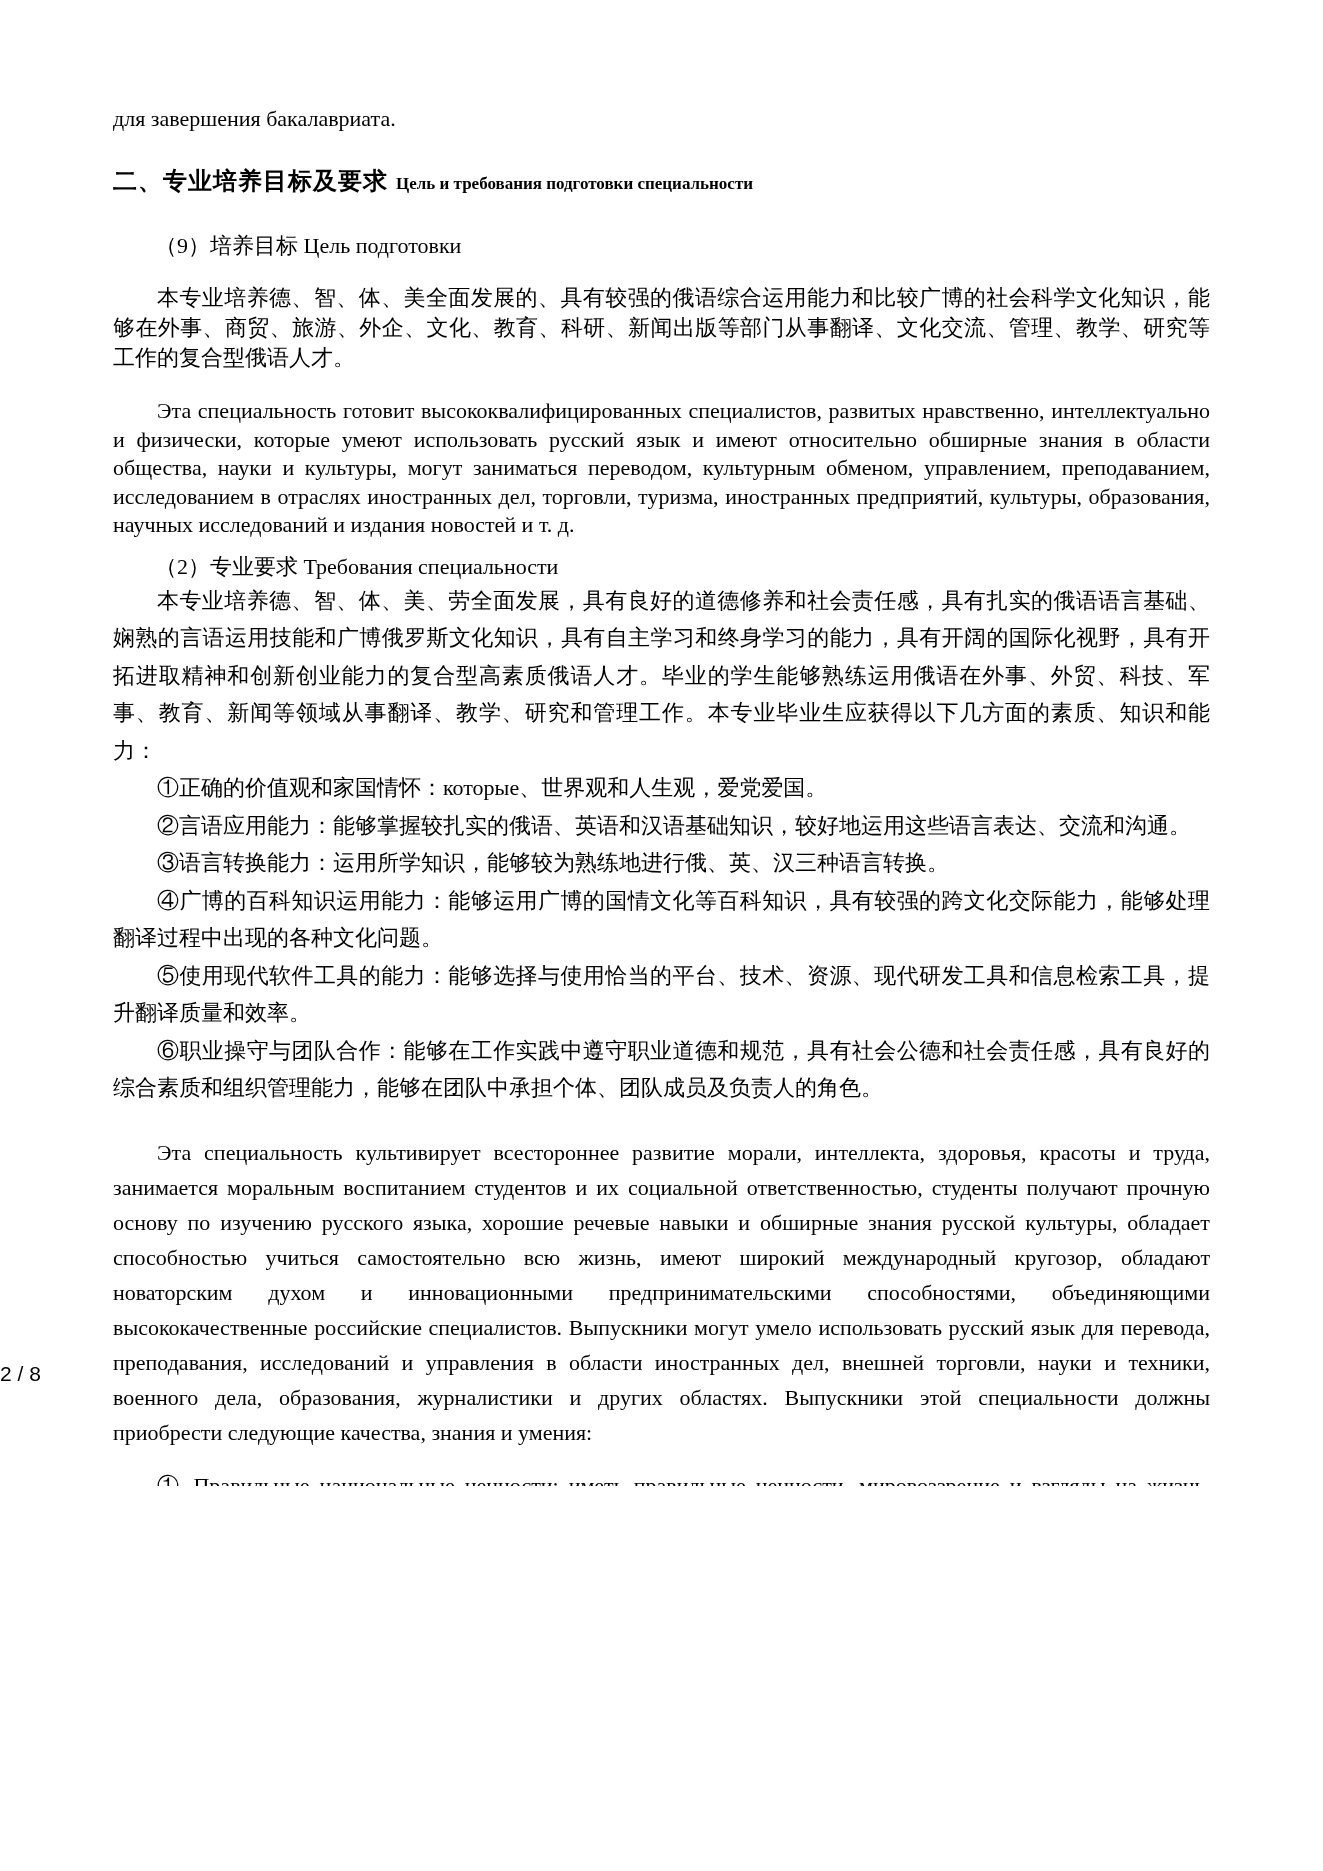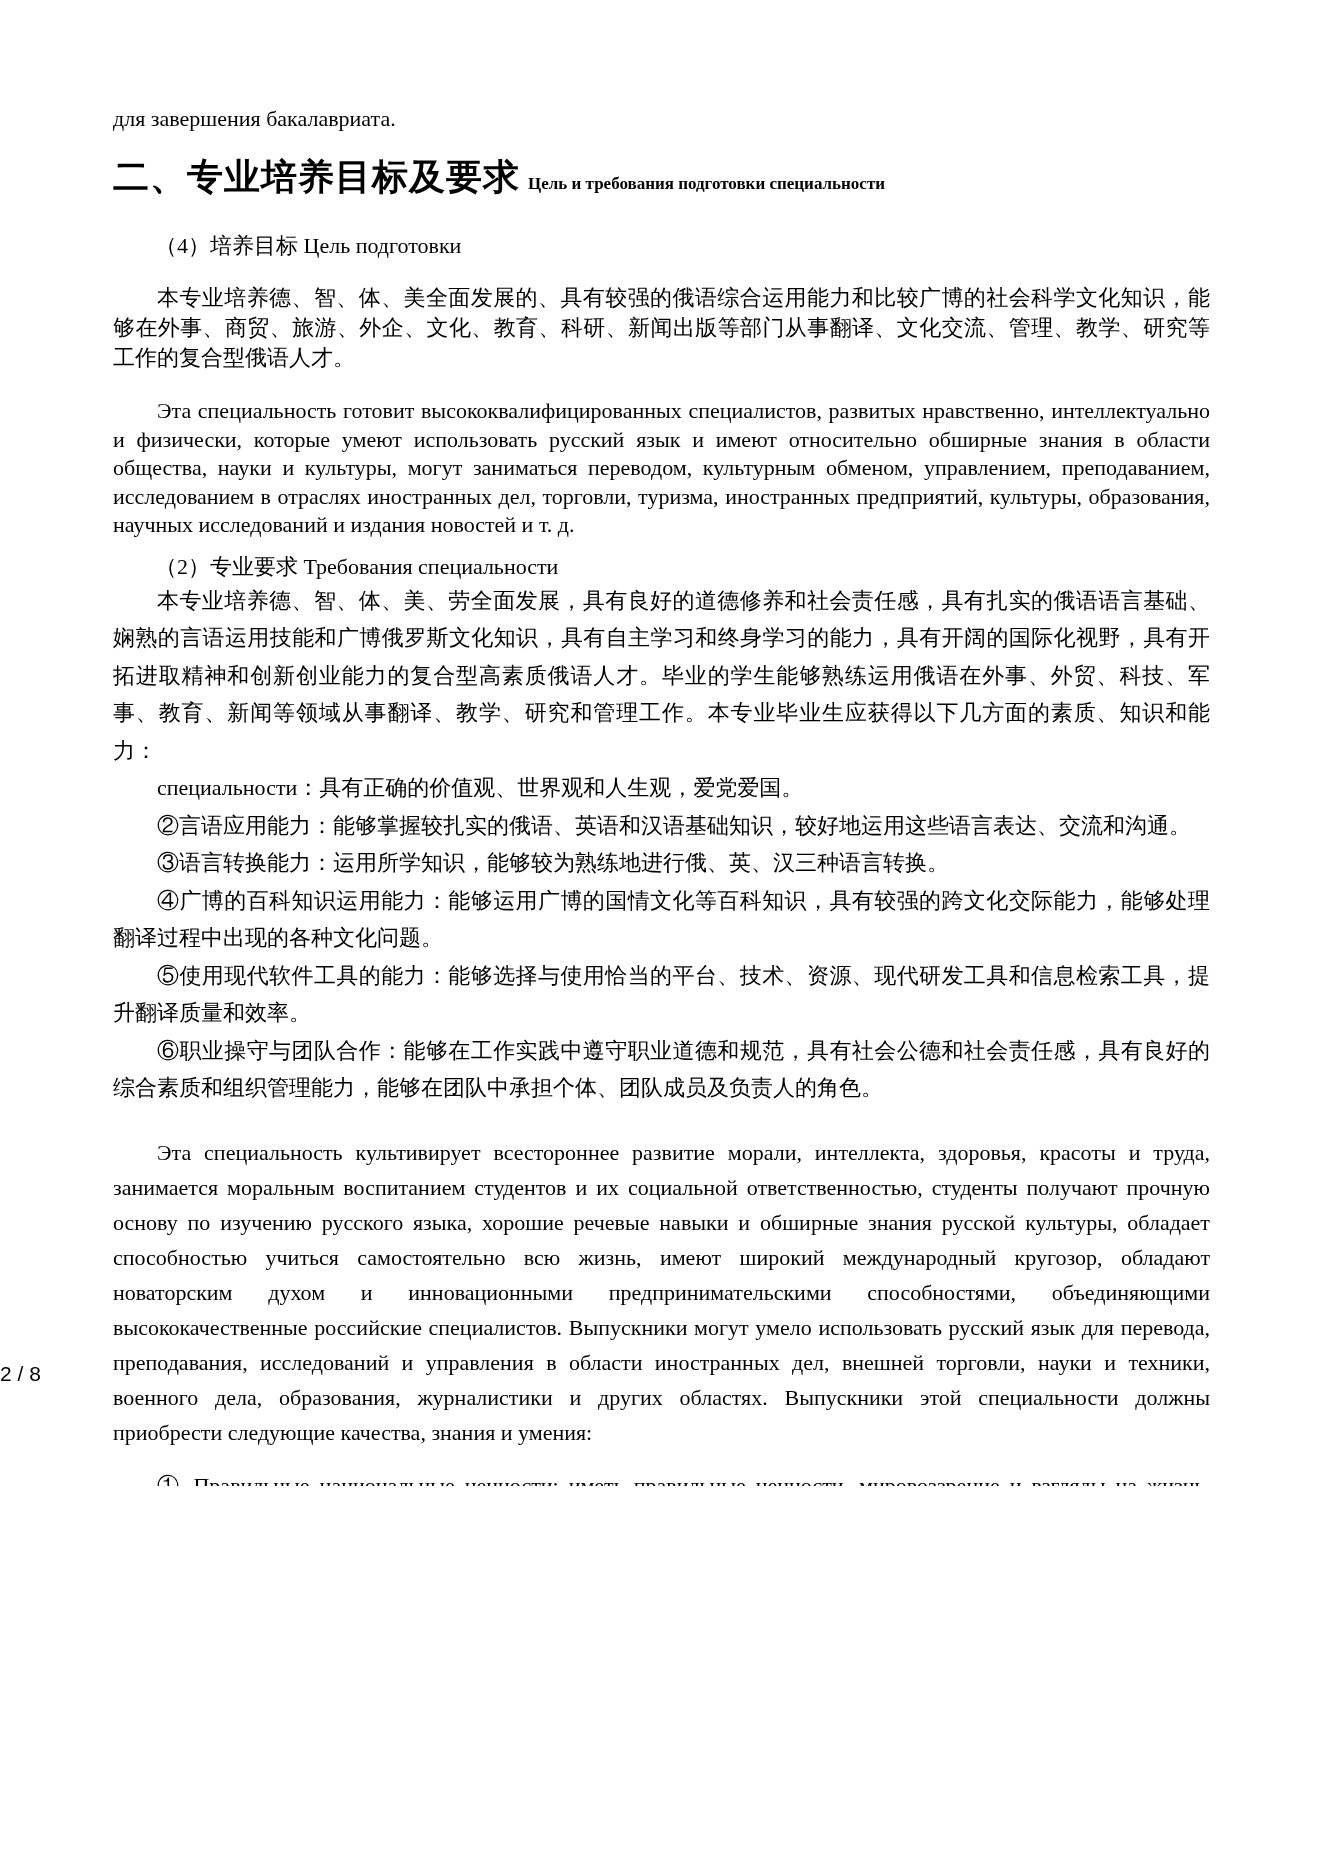--- a/index.html
+++ b/index.html
@@ -26,21 +26,21 @@
     text-align: left;
   }
   .heading {
     margin: 20px 0 0 0;
     line-height: 42px;
     font-weight: bold;
     white-space: nowrap;
   }
   .heading .zh {
     font-family: Liberation Mono, monospace;
-    font-size: 36px;
+    font-size: 24px;
     letter-spacing: 1px;
   }
   .heading .ru {
     font-family: "Liberation Serif", "DejaVu Serif", serif;
     font-size: 17px;
     margin-left: 8px;
   }
   .sub {
     margin-top: 26px;
     line-height: 30px;
@@ -75,31 +75,31 @@
 </style>
 </head>
 <body>
 
 <div class="page">
 
   <p class="intro">для завершения бакалавриата.</p>
 
   <h1 class="heading"><span class="zh">二、专业培养目标及要求</span><span class="ru">Цель и требования подготовки специальности</span></h1>
 
-  <p class="sub">（4）培养目标 Цель подготовки</p>
+  <p class="sub">（9）培养目标 Цель подготовки</p>
 
   <p class="para lh30">本专业培养德、智、体、美全面发展的、具有较强的俄语综合运用能力和比较广博的社会科学文化知识，能够在外事、商贸、旅游、外企、文化、教育、科研、新闻出版等部门从事翻译、文化交流、管理、教学、研究等工作的复合型俄语人才。</p>
 
   <p class="para lh28">Эта специальность готовит высококвалифицированных специалистов, развитых нравственно, интеллектуально и физически, которые умеют использовать русский язык и имеют относительно обширные знания в области общества, науки и культуры, могут заниматься переводом, культурным обменом, управлением, преподаванием, исследованием в отраслях иностранных дел, торговли, туризма, иностранных предприятий, культуры, образования, научных исследований и издания новостей и т. д.</p>
 
   <p class="sub sub2">（2）专业要求 Требования специальности</p>
 
   <p class="para lh37">本专业培养德、智、体、美、劳全面发展，具有良好的道德修养和社会责任感，具有扎实的俄语语言基础、娴熟的言语运用技能和广博俄罗斯文化知识，具有自主学习和终身学习的能力，具有开阔的国际化视野，具有开拓进取精神和创新创业能力的复合型高素质俄语人才。毕业的学生能够熟练运用俄语在外事、外贸、科技、军事、教育、新闻等领域从事翻译、教学、研究和管理工作。本专业毕业生应获得以下几方面的素质、知识和能力：</p>
 
-  <p class="item">специальности：具有正确的价值观、世界观和人生观，爱党爱国。</p>
+  <p class="item">①正确的价值观和家国情怀：которые、世界观和人生观，爱党爱国。</p>
   <p class="item">②言语应用能力：能够掌握较扎实的俄语、英语和汉语基础知识，较好地运用这些语言表达、交流和沟通。</p>
   <p class="item">③语言转换能力：运用所学知识，能够较为熟练地进行俄、英、汉三种语言转换。</p>
   <p class="item">④广博的百科知识运用能力：能够运用广博的国情文化等百科知识，具有较强的跨文化交际能力，能够处理翻译过程中出现的各种文化问题。</p>
   <p class="item">⑤使用现代软件工具的能力：能够选择与使用恰当的平台、技术、资源、现代研发工具和信息检索工具，提升翻译质量和效率。</p>
   <p class="item">⑥职业操守与团队合作：能够在工作实践中遵守职业道德和规范，具有社会公德和社会责任感，具有良好的综合素质和组织管理能力，能够在团队中承担个体、团队成员及负责人的角色。</p>
 
   <p class="para lh35">Эта специальность культивирует всестороннее развитие морали, интеллекта, здоровья, красоты и труда, занимается моральным воспитанием студентов и их социальной ответственностью, студенты получают прочную основу по изучению русского языка, хорошие речевые навыки и обширные знания русской культуры, обладает способностью учиться самостоятельно всю жизнь, имеют широкий международный кругозор, обладают новаторским духом и инновационными предпринимательскими способностями, объединяющими высококачественные российские специалистов. Выпускники могут умело использовать русский язык для перевода, преподавания, исследований и управления в области иностранных дел, внешней торговли, науки и техники, военного дела, образования, журналистики и других областях. Выпускники этой специальности должны приобрести следующие качества, знания и умения:</p>
 
   <p class="para lh34">① Правильные национальные ценности: иметь правильные ценности, мировоззрение и взгляды на жизнь, любить партию и быть патриотом.</p>
   <p class="para lh34">② Способность к языковому применению: быть в состоянии овладеть основательными базовыми</p>

